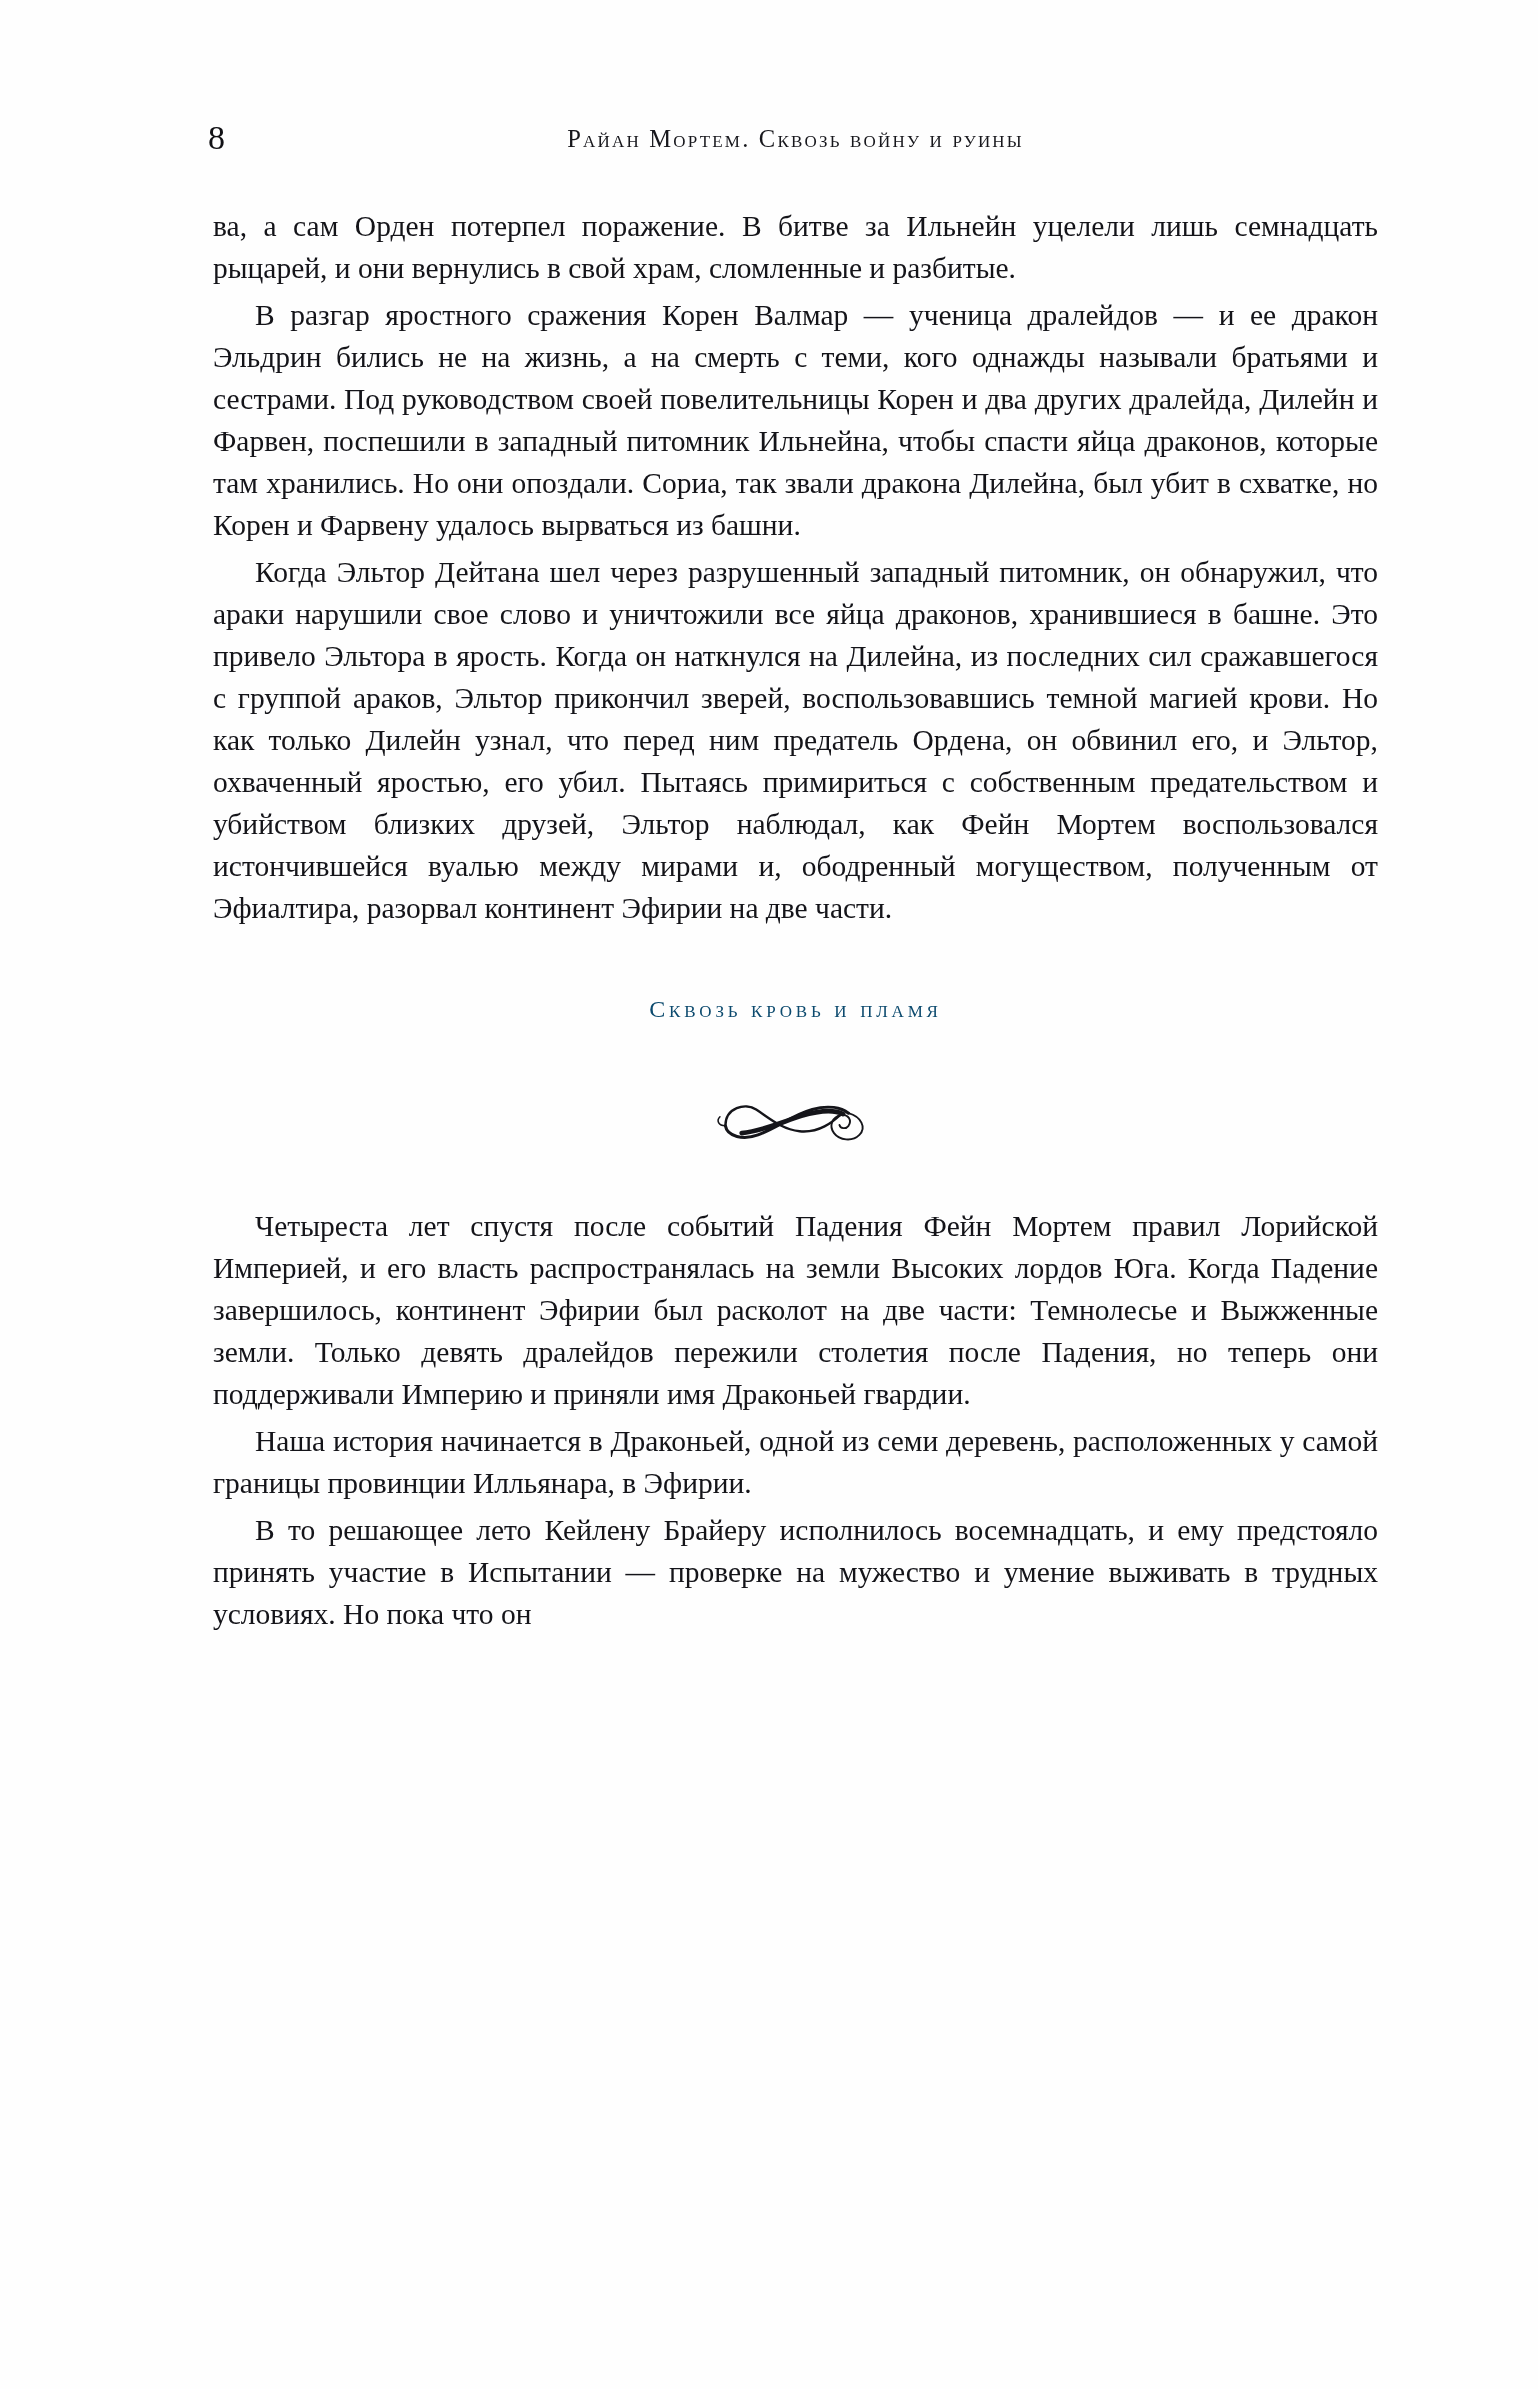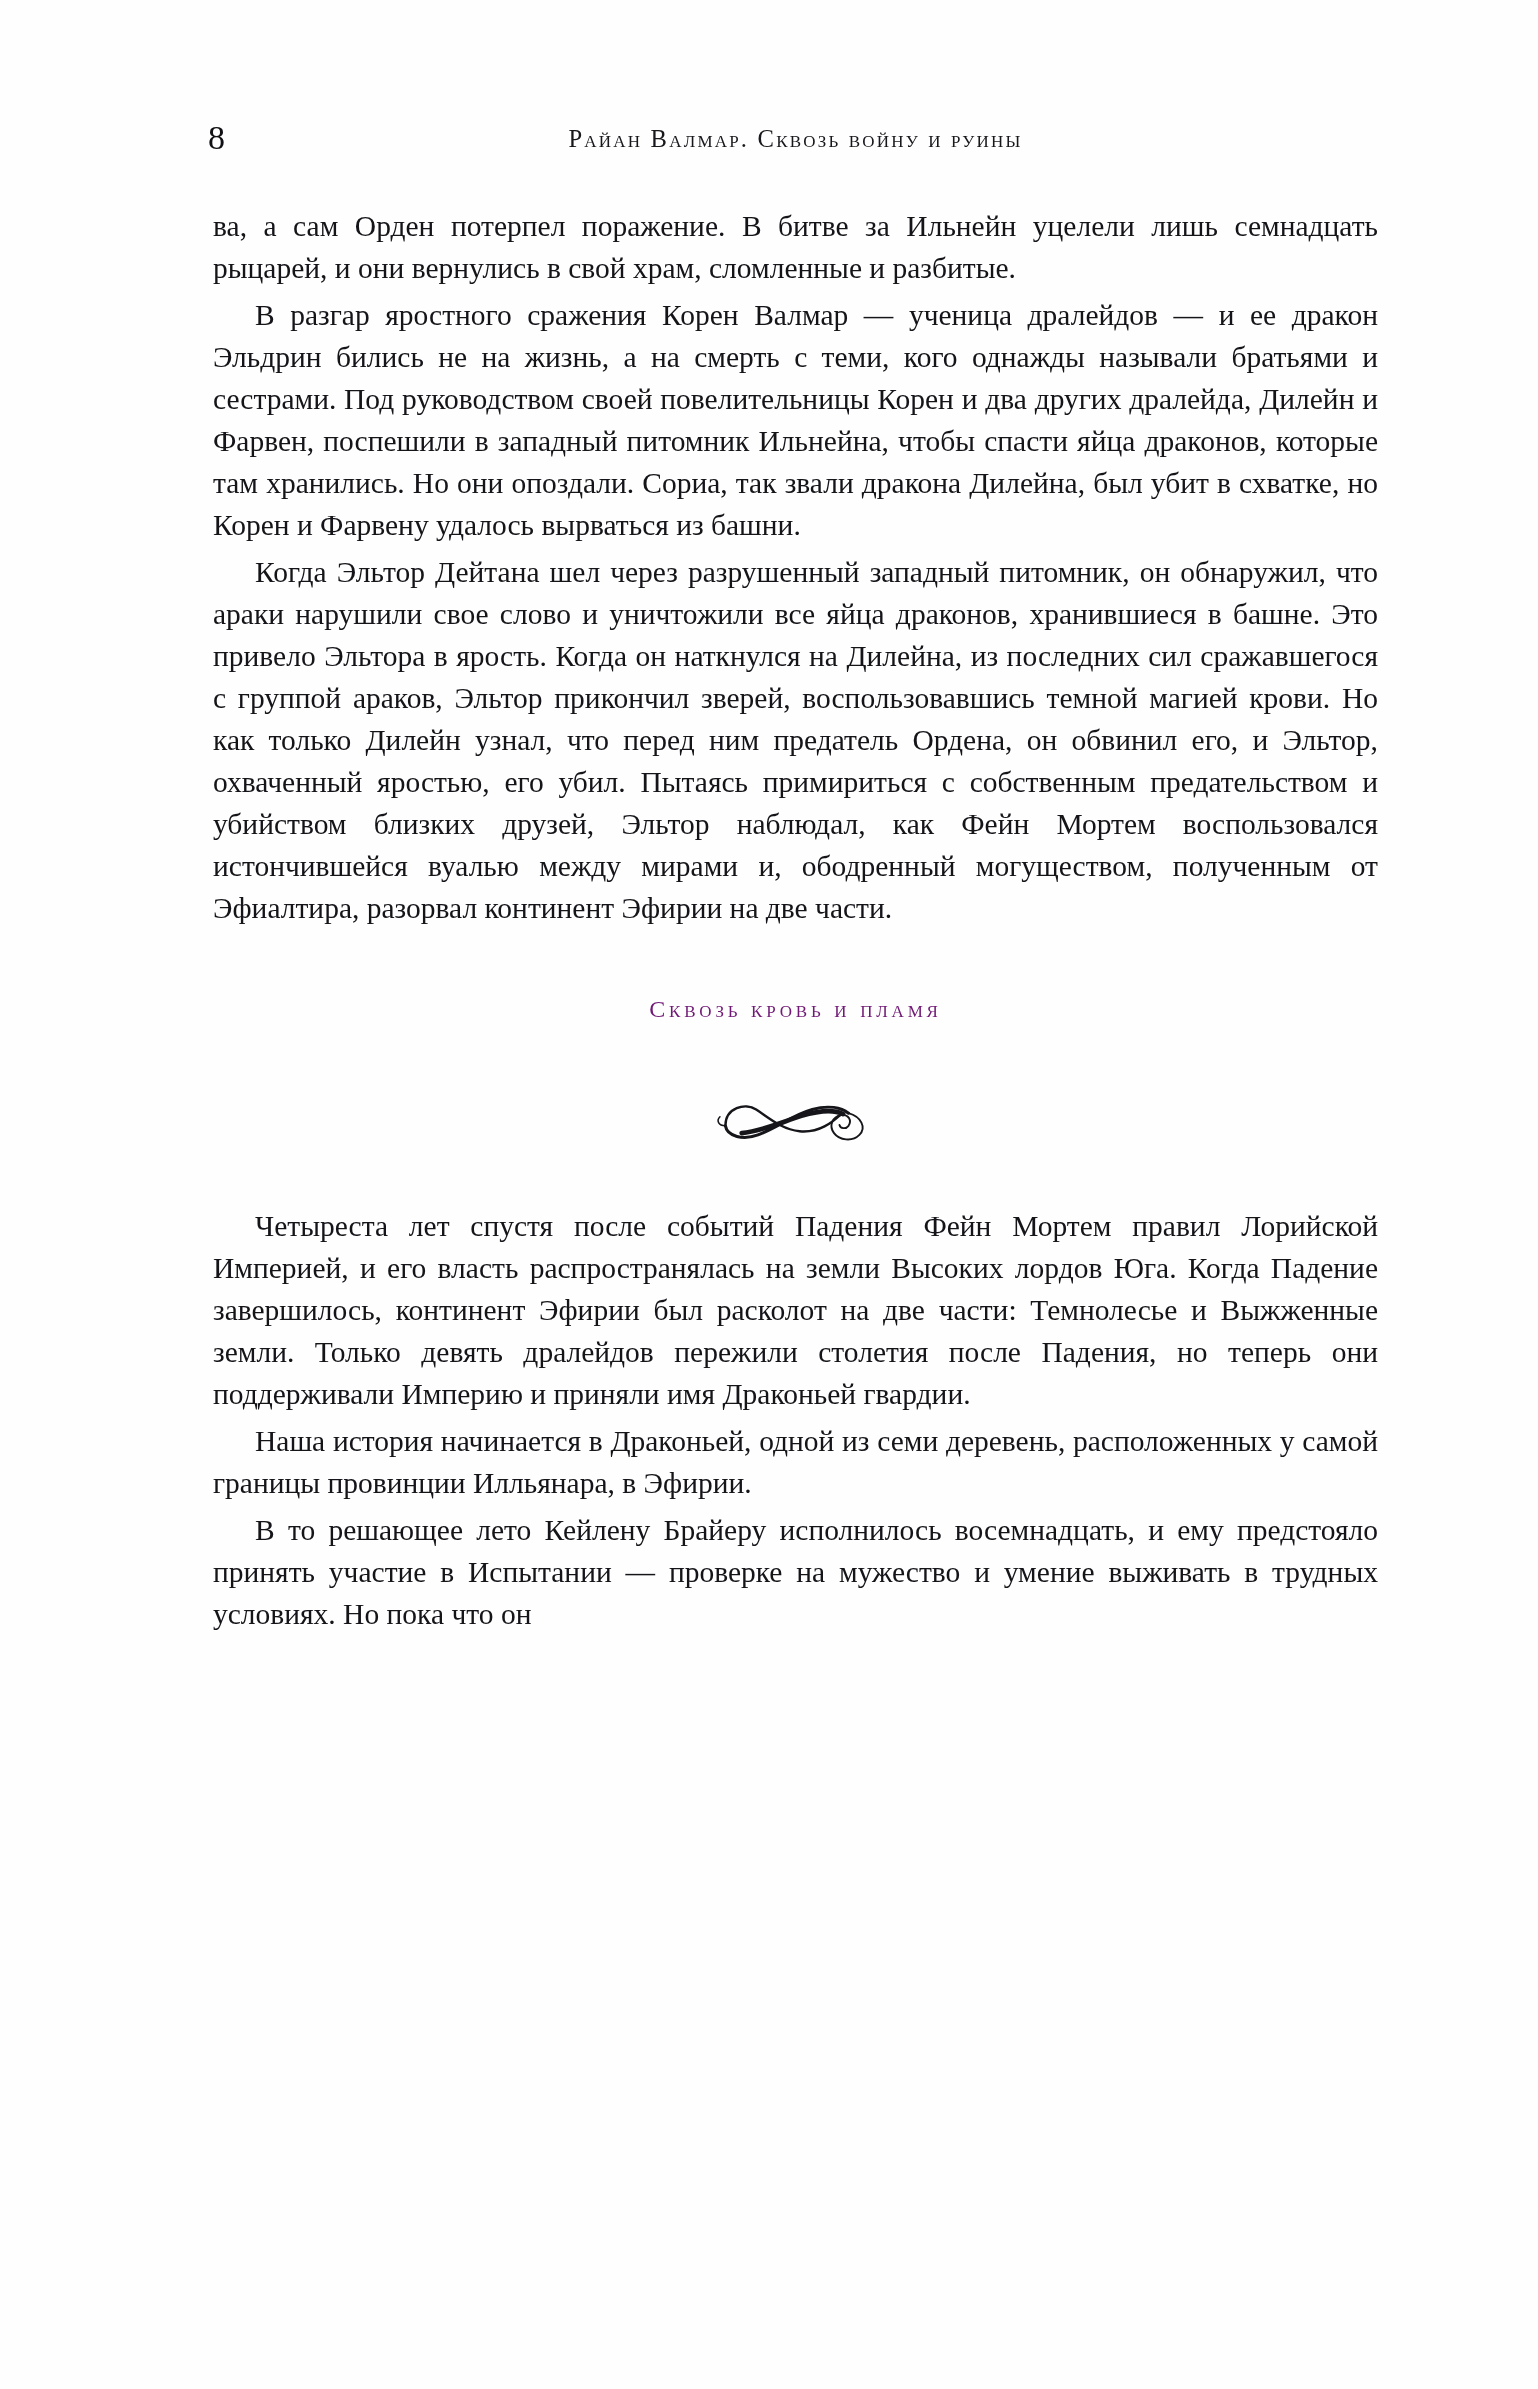--- a/index.html
+++ b/index.html
@@ -90,21 +90,21 @@
 
   
   .sec-head {
     text-align: center;
     font-size: 24px;
     line-height: 36px;
     font-variant: small-caps;
     letter-spacing: 3.8px;
     margin-top: 62px;
     margin-bottom: 31px;
-    color: #701a75;
+    color: #0c4a6e;
   }
 
   
   .ornament {
     margin-top: 49px;
     margin-bottom: 42px;
     height: 87px;
     display: flex;
     align-items: center;
     justify-content: center;
@@ -114,21 +114,21 @@
   }
 </style>
 </head>
 <body>
 
 <div class="page">
   <div class="content">
 
     <div class="runhead">
       <div class="folio">8</div>
-      <div class="runhead-title">Райан Валмар. Сквозь войну и руины</div>
+      <div class="runhead-title">Райан Мортем. Сквозь войну и руины</div>
     </div>
 
     <div class="bodytext">
 
       <p class="noind"><span>ва, а сам Орден потерпел поражение. В битве за Ильнейн уцелели лишь семнадцать рыцарей, и они вернулись в свой храм, сломленные и разбитые.</span></p>
 
       <p class="ind"><span>В разгар яростного сражения </span><b>Корен Валмар</b><span> — ученица дралейдов — и ее дракон </span><b>Эльдрин</b><span> бились не на жизнь, а на смерть с теми, кого однажды называли братьями и сестрами. Под руководством своей повелительницы Корен и два других дралейда, </span><b>Дилейн</b><span> и </span><b>Фарвен</b><span>, поспешили в западный питомник Ильнейна, чтобы спасти яйца драконов, которые там хранились. Но они опоздали. Сориа, так звали дракона Дилейна, был убит в схватке, но Корен и Фарвену удалось вырваться из башни.</span></p>
 
       <p class="ind"><span>Когда Эльтор Дейтана шел через разрушенный западный питомник, он обнаружил, что </span><b>араки</b><span> нарушили свое слово и уничтожили все яйца драконов, хранившиеся в башне. Это привело Эльтора в ярость. Когда он наткнулся на Дилейна, из последних сил сражавшегося с группой араков, Эльтор прикончил зверей, воспользовавшись темной магией крови. Но как только Дилейн узнал, что перед ним предатель Ордена, он обвинил его, и Эльтор, охваченный яростью, его убил. Пытаясь примириться с собственным предательством и убийством близких друзей, Эльтор наблюдал, как </span><b>Фейн Мортем</b><span> воспользовался истончившейся вуалью между мирами и, ободренный могуществом, полученным от Эфиалтира, разорвал континент Эфирии на две части.</span></p>
 

